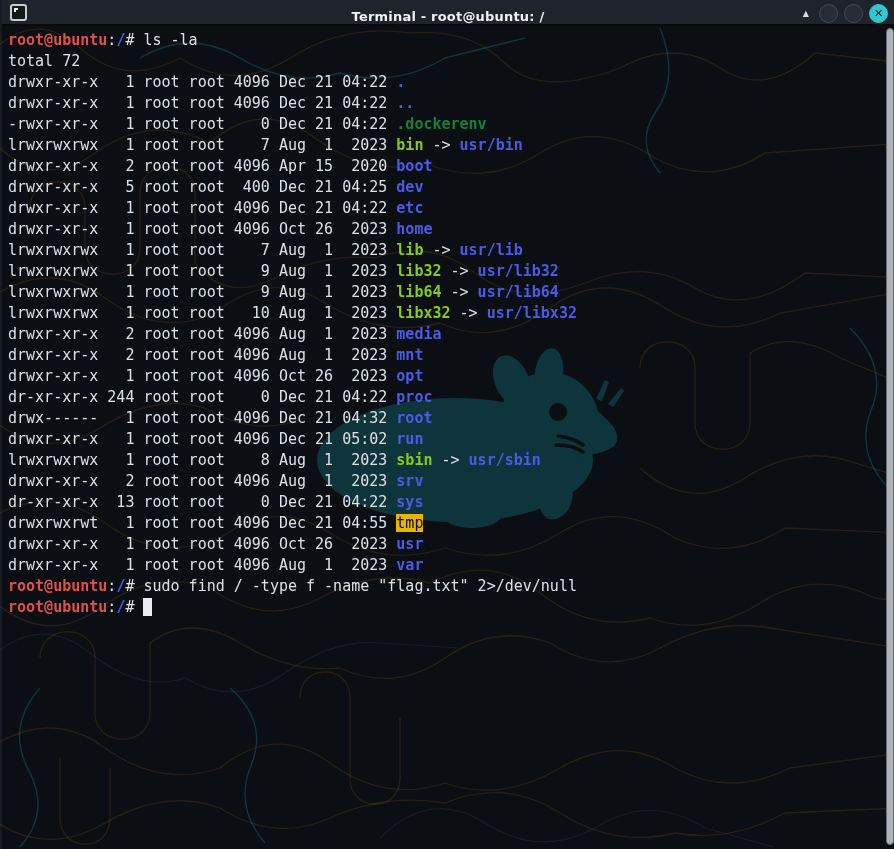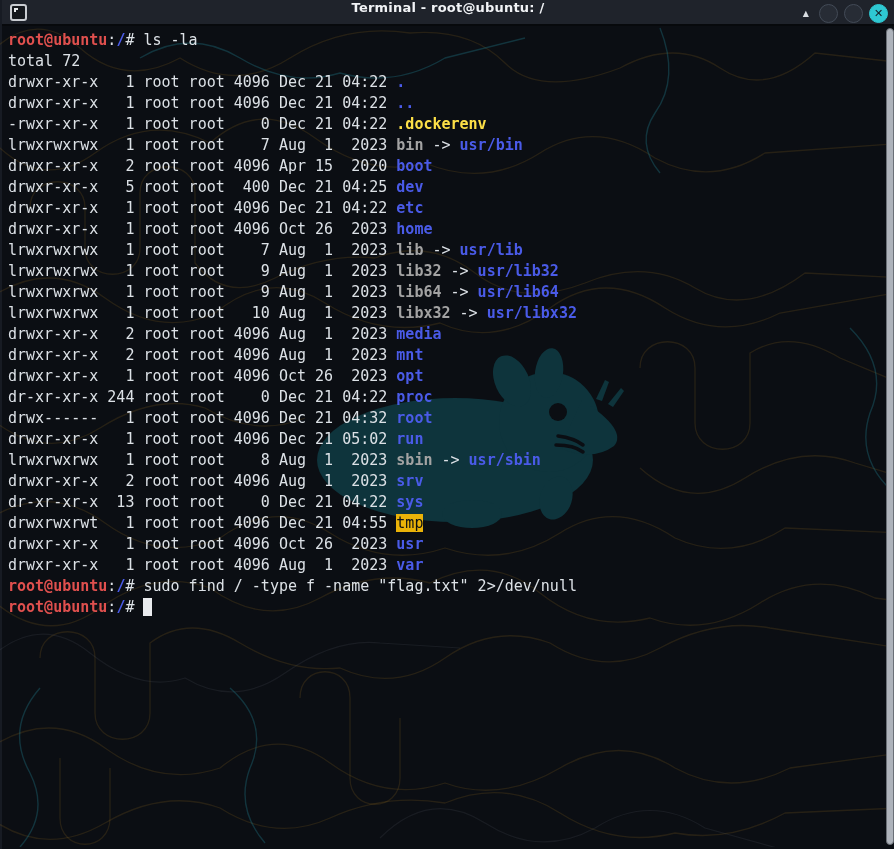--- a/index.html
+++ b/index.html
@@ -5,21 +5,21 @@
   * { margin:0; padding:0; box-sizing:border-box; }
   html,body { width:894px; height:849px; overflow:hidden; }
   body { background:#0b0e13; font-family:"DejaVu Sans", sans-serif; }
 
   .window { position:relative; width:894px; height:849px; background:#0b0e13; border-left:2px solid #171b23; }
 
   
   .titlebar {
     position:relative; z-index:3; height:26px; background:#1f232b;
     border-bottom:2px solid #07090c;
-    display:flex; align-items:flex-start;
+    display:flex; align-items:flex-end;
   }
   .app-icon { position:absolute; left:8px; top:4px; width:17px; height:17px; }
   .win-title {
     flex:1; text-align:center; color:#f1f3f6; font-size:13px; font-weight:bold;
     font-family:"DejaVu Sans", sans-serif; letter-spacing:.2px;
   }
   .controls { position:absolute; right:6px; top:0; height:26px; display:flex; align-items:center; gap:6px; }
   .shade-btn { color:#d9dde2; font-size:8px; margin-right:4px; cursor:default; }
   .circle-btn {
     width:19px; height:19px; border-radius:50%; background:#272c35;
@@ -33,22 +33,22 @@
 
   pre.screen {
     position:relative; z-index:1; margin:0; padding:4px 14px 0 6px;
     font-family:"DejaVu Sans Mono", monospace; font-size:15px; line-height:21px;
     color:#dce1e6; white-space:pre;
   }
   .tline { height:21px; }
   .b { font-weight:bold; }
   .c-red  { color:#e0504e;margin-top:7px; }
   .c-blue { color:#4a5be8; }
-  .c-cyan { color:#a3a3a3; }
-  .c-green{ color:#fde047; }
+  .c-cyan { color:#84cc16; }
+  .c-green{ color:#15803d; }
   .c-tmp  { background:#eab308; color:#0c1014; }
   .cursor { display:inline-block; width:9px; height:18px; background:#e9ebee; vertical-align:text-bottom; }
 
   
   .scrollbar { position:absolute; z-index:2; right:1px; top:2px; bottom:2px; width:10px; }
   .scroll-thumb {
     position:absolute; left:1px; top:0; bottom:0; width:8px;
     background:#aeb3bb; border:1px solid #6b7077; border-radius:4px;
   }
 </style>

